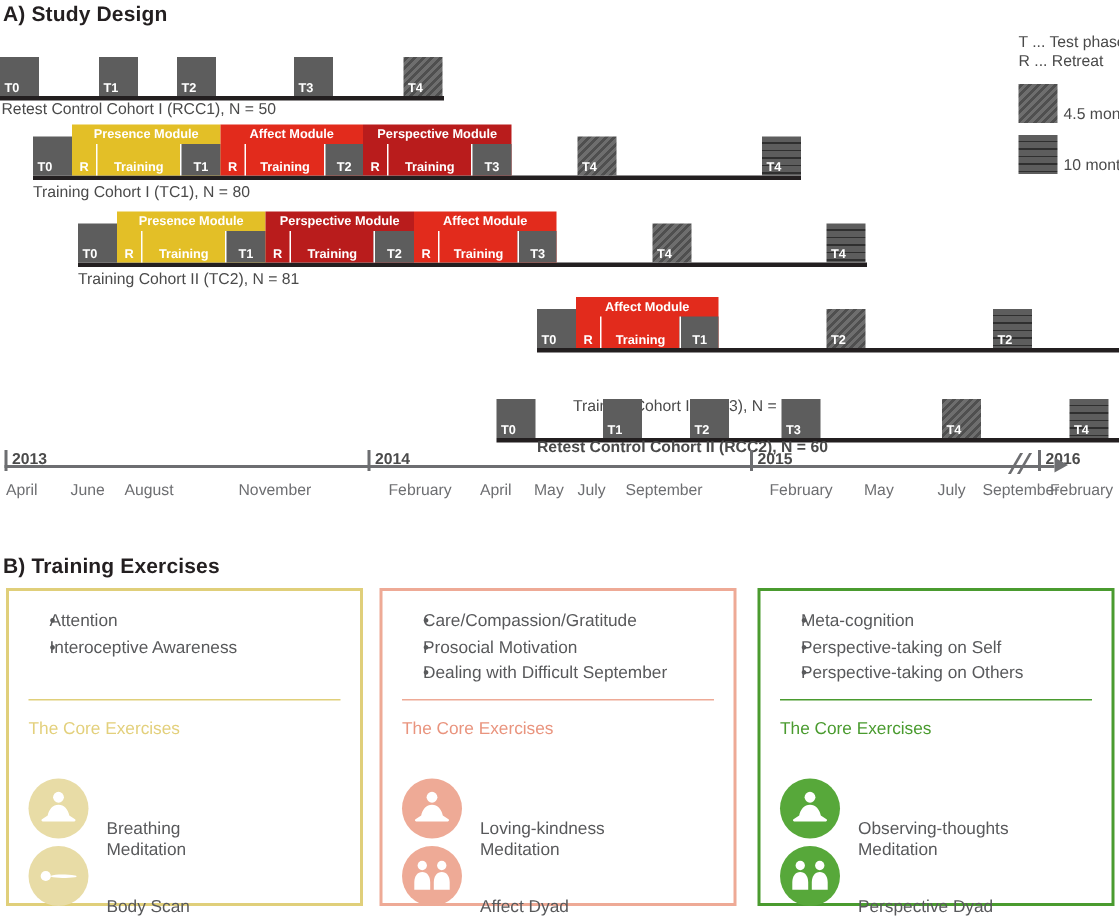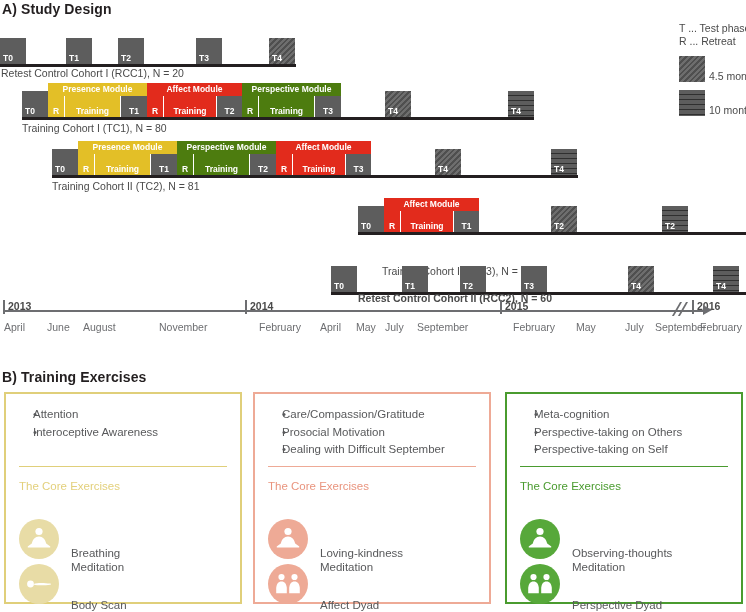--- a/index.html
+++ b/index.html
@@ -34,21 +34,21 @@
   .mod .modtitle{
     position:absolute;left:0;right:0;top:1px;text-align:center;
     font-size:8.5px;font-weight:bold;color:#ffffff;line-height:11px;white-space:nowrap;
   }
   .mod .seg{position:absolute;top:13px;bottom:0;font-size:8.5px;font-weight:bold;color:#fff;
             display:flex;align-items:flex-end;justify-content:center;padding-bottom:1px;box-sizing:border-box;}
   .mod .seg.sep{border-left:1px solid #ffffff;}
   .mod .seg.grey{background:#5d5d5d;border-left:1px solid #ffffff;}
   .m-presence{background:#e3bf27;}
   .m-affect{background:#e22b1c;}
-  .m-perspective{background:#4d7c0f;}
+  .m-perspective{background:#b91c1c;}
 
   .cohort-label{position:absolute;font-size:10.5px;color:#4a4a4a;white-space:nowrap;}
 
   
   .legend{position:absolute;left:679px;top:22px;}
   .legend .ltxt{font-size:10.5px;color:#4a4a4a;line-height:13px;white-space:nowrap;}
   .legend .swatch{width:26px;height:26px;display:inline-block;vertical-align:middle;}
   .legend .lrow{display:flex;align-items:flex-end;margin-top:8px;}
   .legend .lrow span.cap{font-size:10.5px;color:#4a4a4a;margin-left:4px;white-space:nowrap;line-height:12px;}
 
@@ -110,21 +110,21 @@
     <div class="blk tblk" style="left:118px;top:20px;width:26px;height:26px;">
       <span class="lbl">T2</span>
       </div>
     <div class="blk tblk" style="left:196px;top:20px;width:26px;height:26px;">
       <span class="lbl">T3</span>
       </div>
     <div class="blk hatch" style="left:269px;top:20px;width:26px;height:26px;">
       <span class="lbl">T4</span>
       </div>
   </div>
-  <div class="cohort-label" style="left:1px;top:67px;">Retest Control Cohort I (RCC1), N = 20</div>
+  <div class="cohort-label" style="left:1px;top:67px;">Retest Control Cohort I (RCC1), N = 50</div>
 
   <div class="row" id="row-tc1" style="left:0px;top:80px;width:534px;">
     <div class="axisline" style="left:22px;top:37px;width:512px;"></div>
     <div class="blk tblk" style="left:22px;top:11px;width:26px;height:26px;">
       <span class="lbl">T0</span>
       </div>
 
     <div class="mod m-presence" style="left:48px;top:3px;width:99px;height:34px;">
       <span class="modtitle">Presence Module</span>
       <span class="seg" style="left:0;width:16px;">R</span>
@@ -338,22 +338,22 @@
         </svg>
       </span>
       <span class="exlabel">Affect Dyad</span>
     </div>
   </div>
 
   <div class="card" id="cardC">
     <div class="bullets">
       <ul>
         <li>Meta-cognition</li>
+        <li>Perspective-taking on Self</li>
         <li>Perspective-taking on Others</li>
-        <li>Perspective-taking on Self</li>
       </ul>
     </div>
     <div class="divider" style="top:72px;background:#4a9b2f;"></div>
     <div class="core-title" style="top:86px;color:#4a9b2f;">The Core Exercises</div>
 
     <div class="exrow" style="top:110px;">
       <span class="circ" style="background:#57a83a;">
         <svg class="iconsvg" viewBox="0 0 40 40" aria-hidden="true">
           <circle cx="20" cy="12.5" r="3.6" fill="#fff"></circle>
           <path d="M20 17.5 C16.2 17.5 13.6 20.6 12.8 24.6 L9 27.2 C8.4 27.6 8.6 28.6 9.4 28.6 L30.6 28.6 C31.4 28.6 31.6 27.6 31 27.2 L27.2 24.6 C26.4 20.6 23.8 17.5 20 17.5 Z" fill="#fff"></path>

